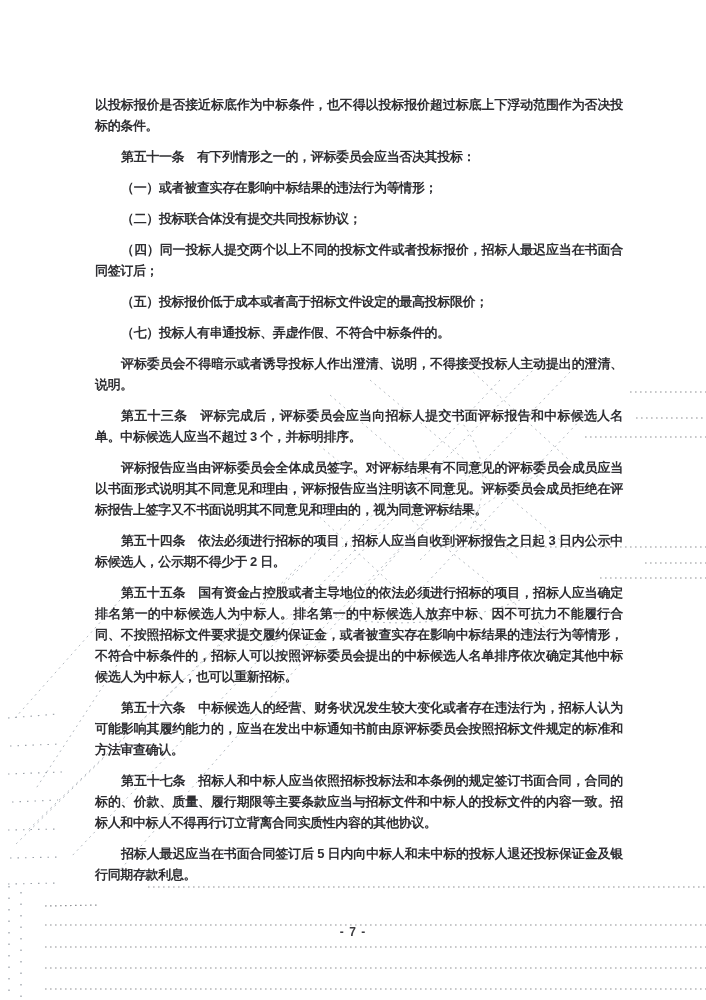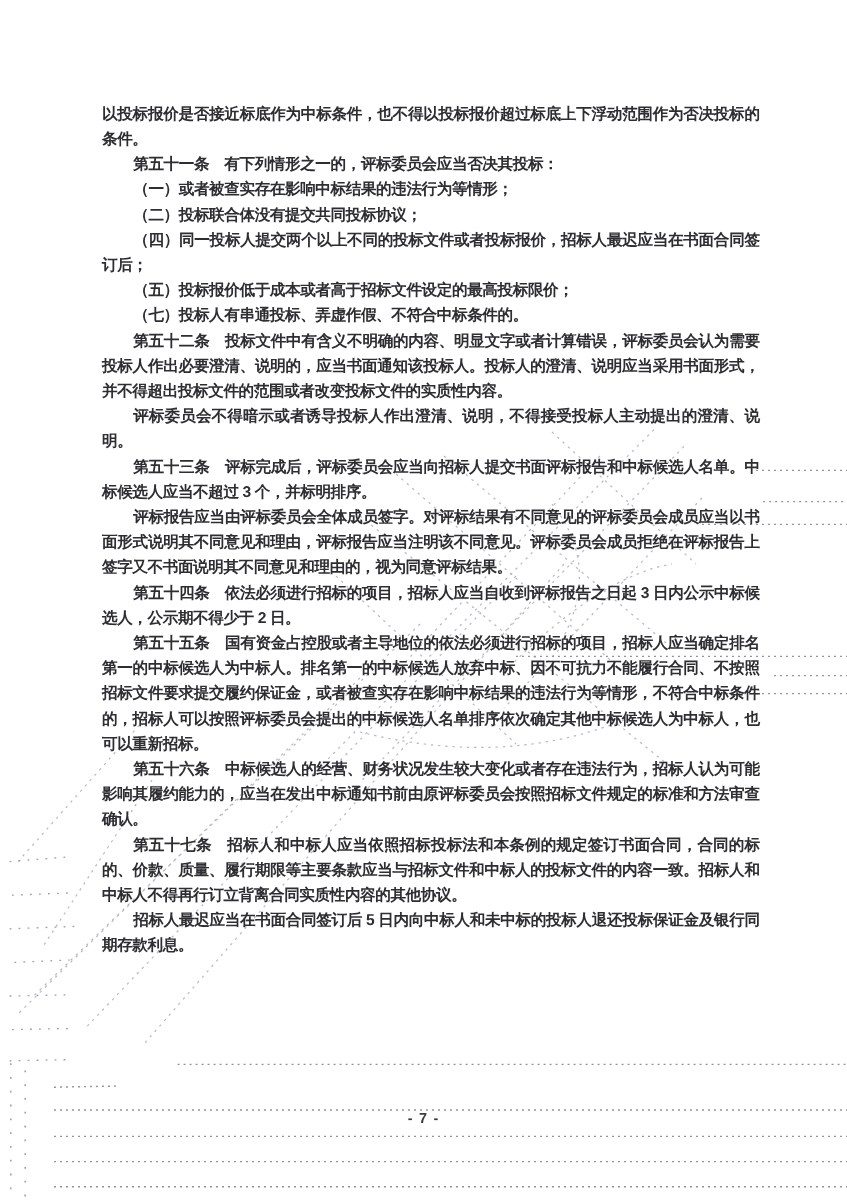--- a/index.html
+++ b/index.html
@@ -14,21 +14,21 @@
     position:absolute;left:0;top:0;width:706px;height:1000px;
     pointer-events:none;
   }
   .doc{
     position:absolute;
     left:85px;top:84px;width:548px;
     font-size:13px;line-height:21px;letter-spacing:-0.35px;
     text-align:justify;text-justify:inter-ideograph;
     color:#2e2e32;font-weight:600;
   }
-  .doc p{margin:0;padding:0;}
+  .doc p{margin:10px;padding:0;}
   .doc p.indent{text-indent:2em;}
   .page-number{
     position:absolute;top:925px;left:0;width:706px;
     text-align:center;
     font-size:12px;color:#3c3c40;letter-spacing:1px;font-weight:600;
   }
 </style>
 </head>
 <body>
 
@@ -89,21 +89,20 @@
   </svg>
 
   <main class="doc">
       <p class="">以投标报价是否接近标底作为中标条件，也不得以投标报价超过标底上下浮动范围作为否决投标的条件。</p>
       <p class="indent">第五十一条　有下列情形之一的，评标委员会应当否决其投标：</p>
       <p class="indent">（一）或者被查实存在影响中标结果的违法行为等情形；</p>
       <p class="indent">（二）投标联合体没有提交共同投标协议；</p>
       <p class="indent">（四）同一投标人提交两个以上不同的投标文件或者投标报价，招标人最迟应当在书面合同签订后；</p>
       <p class="indent">（五）投标报价低于成本或者高于招标文件设定的最高投标限价；</p>
       <p class="indent">（七）投标人有串通投标、弄虚作假、不符合中标条件的。</p>
-      <p class="indent">第五十二条　投标文件中有含义不明确的内容、明显文字或者计算错误，评标委员会认为需要投标人作出必要澄清、说明的，应当书面通知该投标人。投标人的澄清、说明应当采用书面形式，并不得超出投标文件的范围或者改变投标文件的实质性内容。</p>
       <p class="indent">评标委员会不得暗示或者诱导投标人作出澄清、说明，不得接受投标人主动提出的澄清、说明。</p>
       <p class="indent">第五十三条　评标完成后，评标委员会应当向招标人提交书面评标报告和中标候选人名单。中标候选人应当不超过 3 个，并标明排序。</p>
       <p class="indent">评标报告应当由评标委员会全体成员签字。对评标结果有不同意见的评标委员会成员应当以书面形式说明其不同意见和理由，评标报告应当注明该不同意见。评标委员会成员拒绝在评标报告上签字又不书面说明其不同意见和理由的，视为同意评标结果。</p>
       <p class="indent">第五十四条　依法必须进行招标的项目，招标人应当自收到评标报告之日起 3 日内公示中标候选人，公示期不得少于 2 日。</p>
       <p class="indent">第五十五条　国有资金占控股或者主导地位的依法必须进行招标的项目，招标人应当确定排名第一的中标候选人为中标人。排名第一的中标候选人放弃中标、因不可抗力不能履行合同、不按照招标文件要求提交履约保证金，或者被查实存在影响中标结果的违法行为等情形，不符合中标条件的，招标人可以按照评标委员会提出的中标候选人名单排序依次确定其他中标候选人为中标人，也可以重新招标。</p>
       <p class="indent">第五十六条　中标候选人的经营、财务状况发生较大变化或者存在违法行为，招标人认为可能影响其履约能力的，应当在发出中标通知书前由原评标委员会按照招标文件规定的标准和方法审查确认。</p>
       <p class="indent">第五十七条　招标人和中标人应当依照招标投标法和本条例的规定签订书面合同，合同的标的、价款、质量、履行期限等主要条款应当与招标文件和中标人的投标文件的内容一致。招标人和中标人不得再行订立背离合同实质性内容的其他协议。</p>
       <p class="indent">招标人最迟应当在书面合同签订后 5 日内向中标人和未中标的投标人退还投标保证金及银行同期存款利息。</p>
     </main>
 

